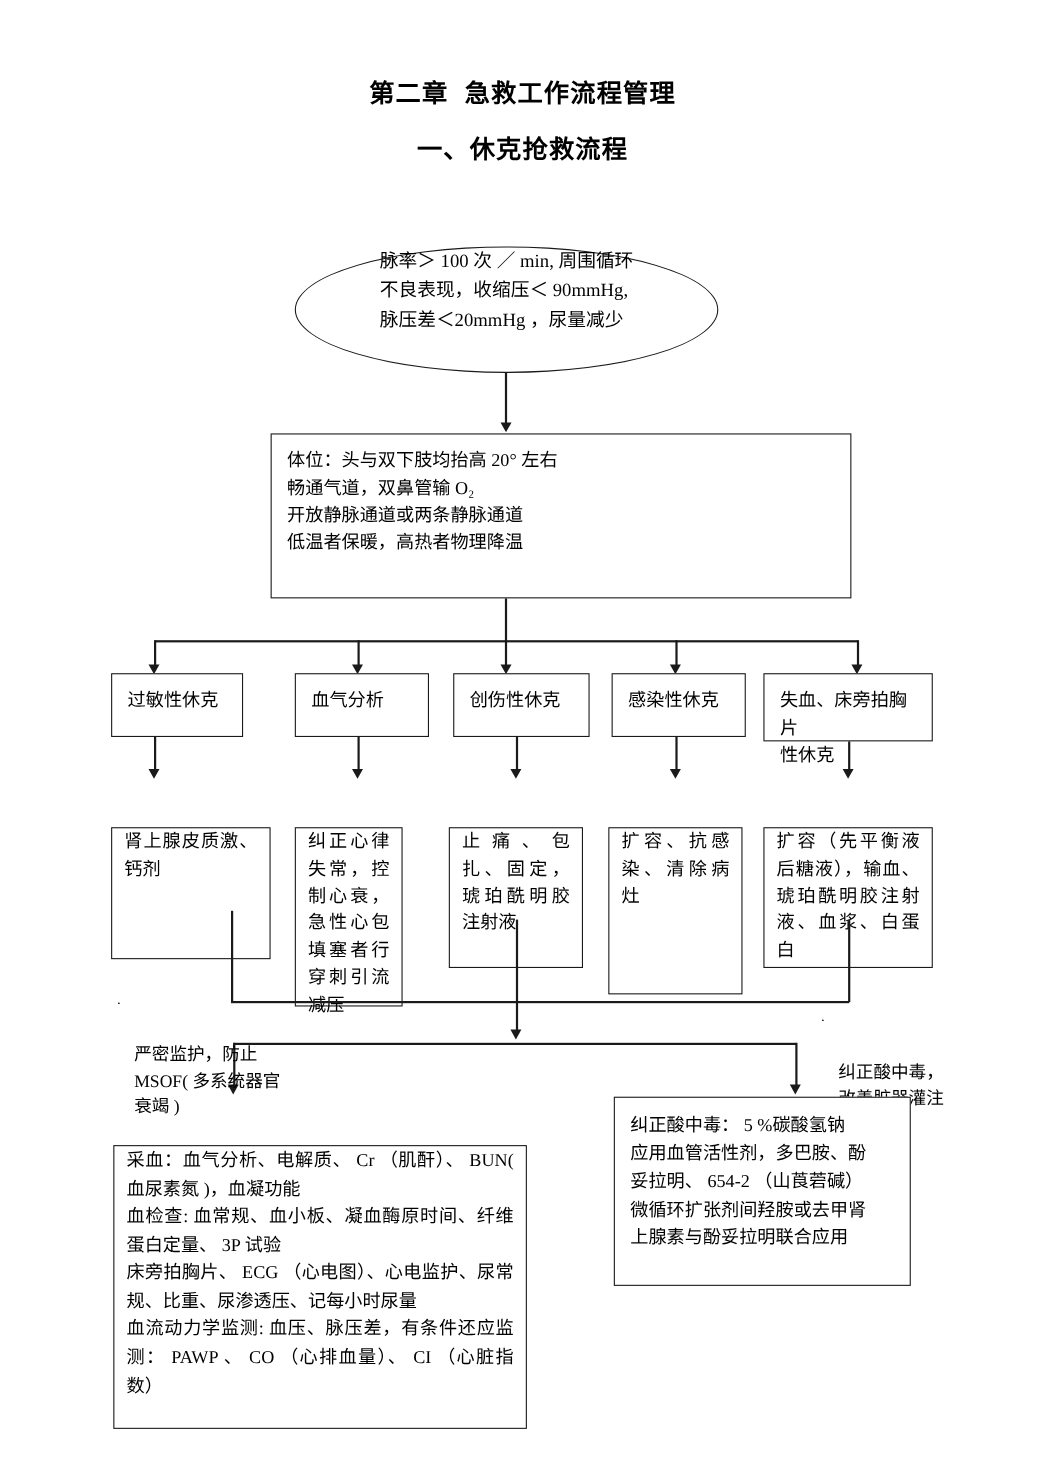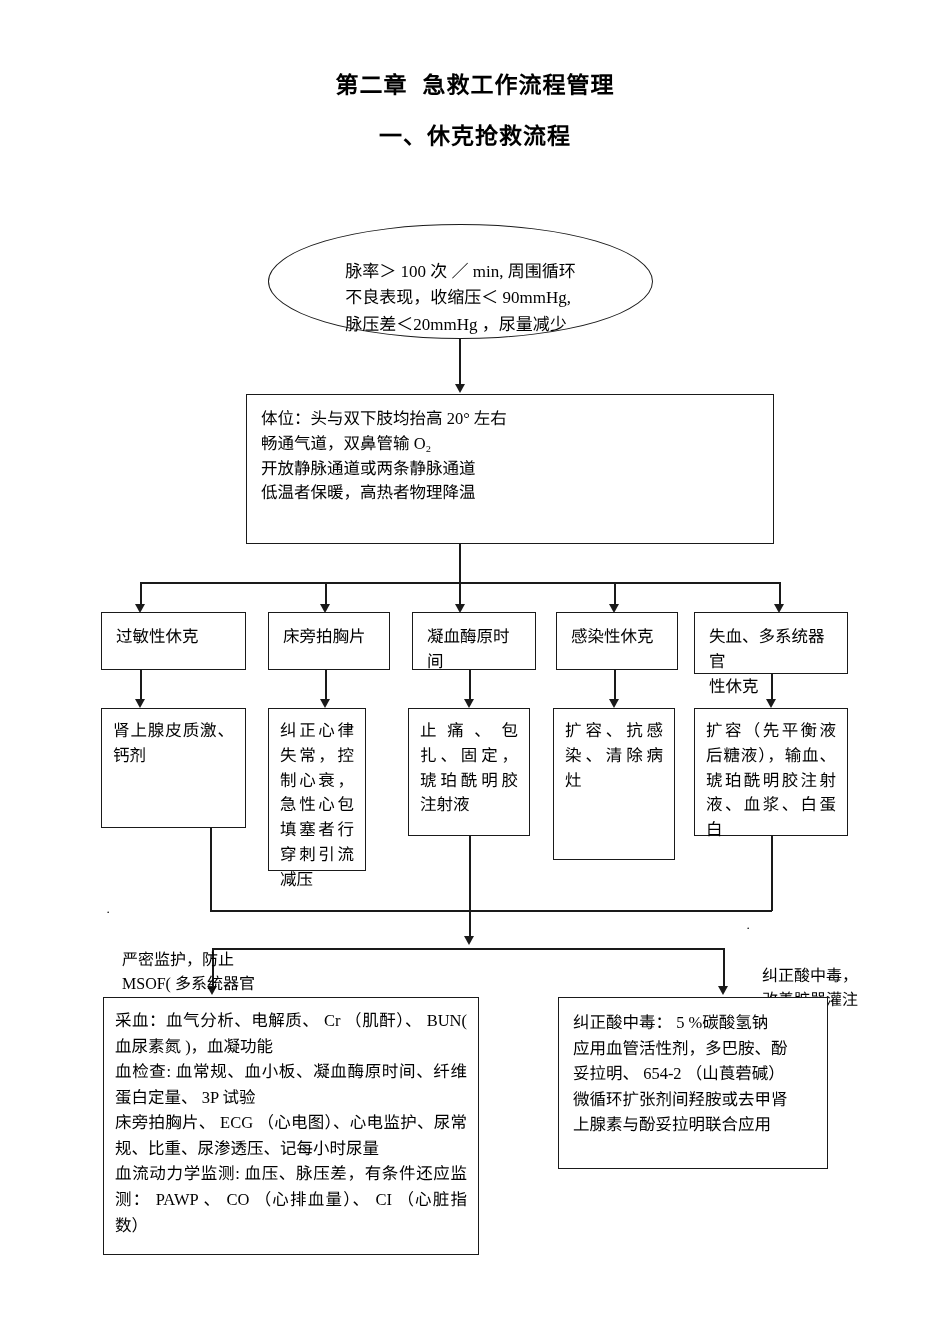--- a/index.html
+++ b/index.html
@@ -45,38 +45,39 @@
   }
   .node .txt {
     display: block;
     white-space: pre-line;
   }
 
   
   .ellipse {
     border-radius: 50%;
     display: flex;
-    align-items: flex-end;
+    align-items: flex-start;
     justify-content: center;
     text-align: left;
   }
   .ellipse .txt { line-height: 1.55; font-size: 17px; }
 
   
   .proc {
     padding: 12px 14px 2px 14px;
     text-align: left;
   }
 
   
   .just {
-    padding: 10px 11px;
+    padding: 0 11px;
     text-align: justify;
     text-align-last: left;
     text-justify: inter-character;
+    margin-top: 44px;
   }
   .just .txt { white-space: pre-line; }
 
   
   .ln {
     position: absolute;
     background: #1a1a1a;
   }
   .vline { width: 1.6px; }
   .hline { height: 1.6px; }
@@ -139,34 +140,34 @@
 
   <div class="ln vline" style="left:459.2px; top:582px; height:26px;"></div>
   <div class="arrowhead" style="left:454.5px; top:604px;"></div>
 
   <div class="ln vline" style="left:614px; top:582px; height:26px;"></div>
   <div class="arrowhead" style="left:609.3px; top:604px;"></div>
 
   <div class="ln vline" style="left:779px; top:582px; height:26px;"></div>
   <div class="arrowhead" style="left:774.3px; top:604px;"></div>
 
-  <div class="node proc" style="left:101px; top:612px; width:145px; height:58px;">
+  <div class="node proc" style="left:101px; top:612px; width:120px; height:58px;">
     <span class="txt">过敏性休克</span>
   </div>
   <div class="node proc" style="left:268px; top:612px; width:122px; height:58px;">
-    <span class="txt">床旁拍胸片</span>
+    <span class="txt">血气分析</span>
   </div>
   <div class="node proc" style="left:412px; top:612px; width:124px; height:58px;">
-    <span class="txt">凝血酶原时间</span>
+    <span class="txt">创伤性休克</span>
   </div>
   <div class="node proc" style="left:556px; top:612px; width:122px; height:58px;">
     <span class="txt">感染性休克</span>
   </div>
   <div class="node proc" style="left:694px; top:612px; width:154px; height:62px;">
-    <span class="txt">失血、多系统器官
+    <span class="txt">失血、床旁拍胸片
 性休克</span>
   </div>
 
   <div class="ln vline" style="left:140px; top:670px; height:33px;"></div>
   <div class="arrowhead" style="left:135.3px; top:699px;"></div>
 
   <div class="ln vline" style="left:325px; top:670px; height:33px;"></div>
   <div class="arrowhead" style="left:320.3px; top:699px;"></div>
 
   <div class="ln vline" style="left:469px; top:670px; height:33px;"></div>

